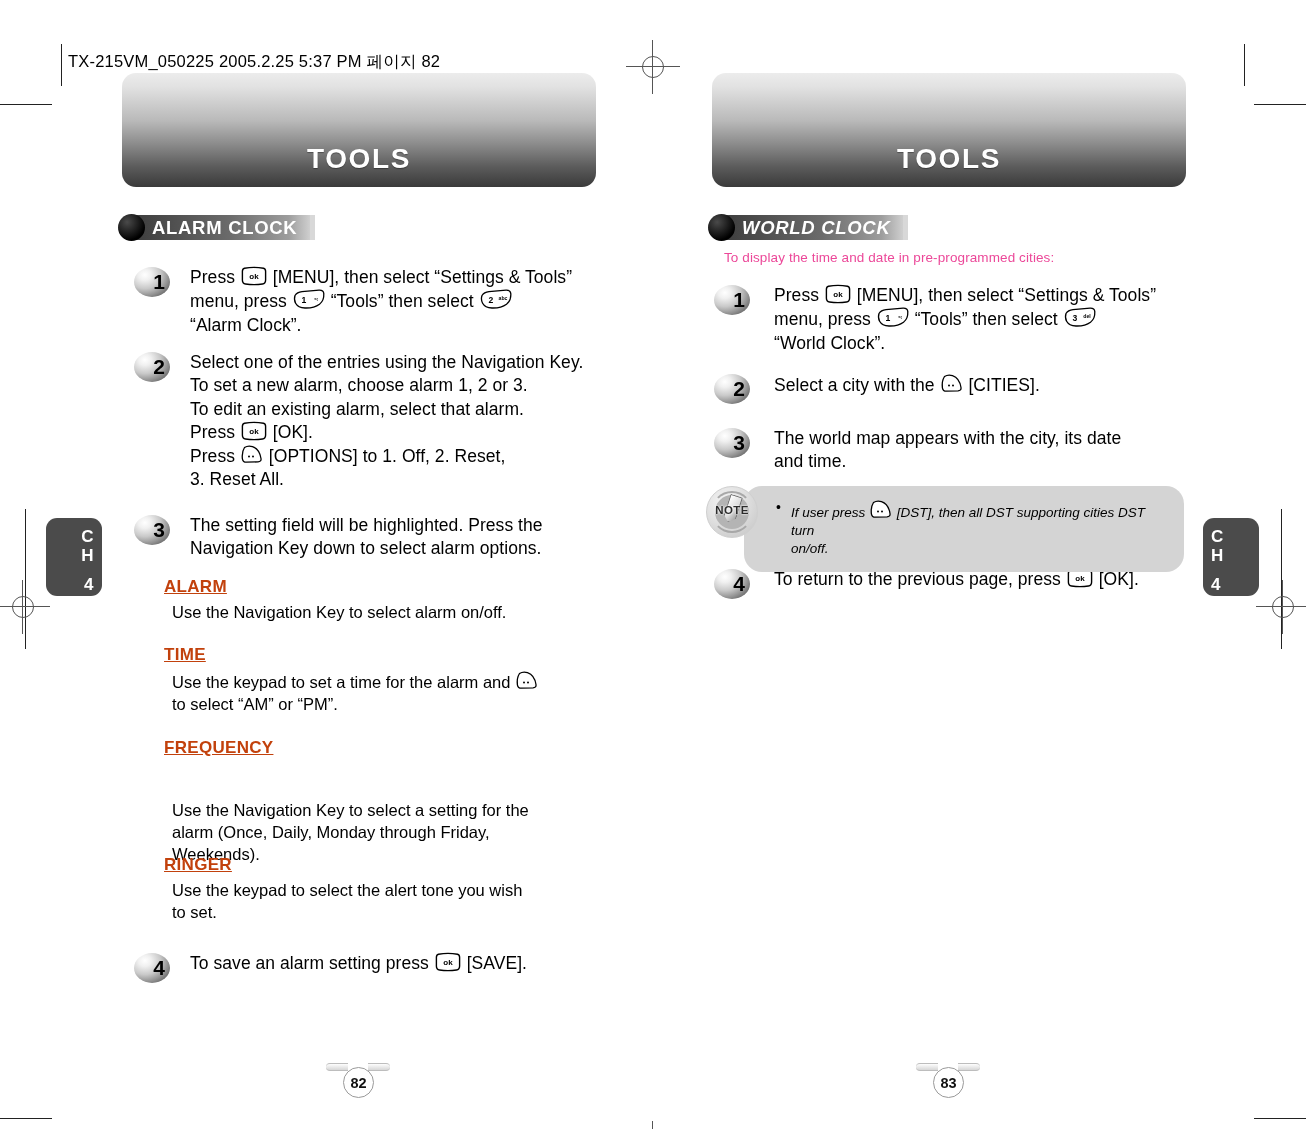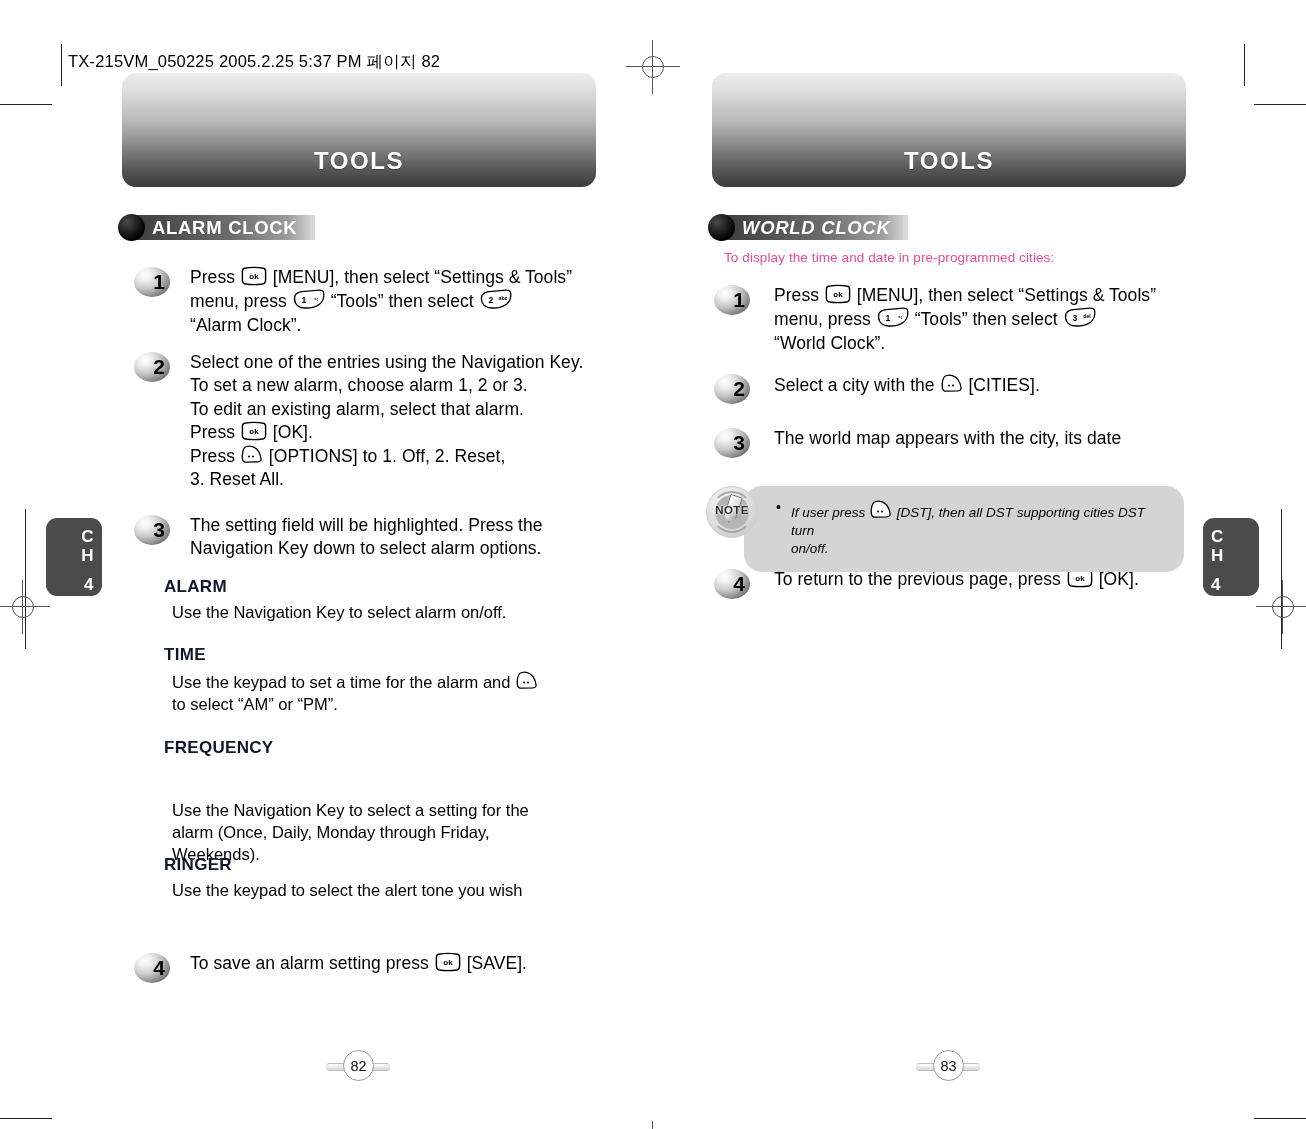--- a/index.html
+++ b/index.html
@@ -45,21 +45,21 @@
   .page-col.right { left: 694px; }
 
   .banner {
     position: absolute; top: 29px; left: 18px; width: 474px; height: 114px;
     border-radius: 14px;
     background: linear-gradient(to bottom, #ececec 0%, #e2e2e2 12%, #b9b9b9 42%,
                                 #8c8c8c 62%, #5c5c5c 82%, #3a3a3a 100%);
     display: flex; align-items: flex-end; justify-content: center;
   }
   .banner-title {
-    color: #fff; font-size: 24px; font-weight: 700; letter-spacing: 1.6px;
+    color: #fff; font-size: 28px; font-weight: 700; letter-spacing: 1.6px;
     padding-bottom: 12px; text-shadow: 0 1px 1px rgba(0,0,0,.35);
   }
 
   
   .section-head { position: absolute; left: 14px; display: flex; align-items: center; }
   .sh-dot {
     width: 27px; height: 27px; border-radius: 50%;
     background: radial-gradient(circle at 34% 30%, #4a4a4a 0%, #000 70%);
     position: relative; z-index: 2;
   }
@@ -91,21 +91,21 @@
   .bubble .num {
     position: absolute; left: 13px; top: 1px; width: 24px; height: 28px;
     display: flex; align-items: center; justify-content: center;
     font-size: 21px; font-weight: 700; color: #000; z-index: 3;
   }
   .step-text { font-size: 17.5px; line-height: 1.33; color: #000; letter-spacing: .05px; }
   .step-text .ln { display: block; white-space: nowrap; }
 
   
   .sub-h {
-    position: absolute; font-size: 17px; font-weight: 700; color: #0f172a; letter-spacing: .3px;
+    position: absolute; font-size: 17px; font-weight: 700; color: #c2410c; letter-spacing: .3px; text-decoration: underline;
   }
   .sub-b {
     position: absolute; font-size: 16.5px; line-height: 1.33; color: #000;
   }
   .sub-b .ln { display: block; white-space: nowrap; }
 
   
   .key {
     display: inline-block; vertical-align: -3px; position: relative;
   }
@@ -155,24 +155,24 @@
   
   .pgnum { position: absolute; width: 64px; height: 34px; }
   .pgnum .wingl, .pgnum .wingr {
     position: absolute; top: 13px; width: 22px; height: 8px;
     background: linear-gradient(to bottom, #fefefe, #d7d7d7);
     border-top: 1px solid #bdbdbd; border-bottom: 1px solid #bdbdbd;
   }
   .pgnum .wingl { left: 0; border-radius: 4px 0 0 4px; }
   .pgnum .wingr { right: 0; border-radius: 0 4px 4px 0; }
   .pgnum .circ {
-    position: absolute; left: 17px; top: 0; width: 31px; height: 31px;
+    position: absolute; left: 17px; top: 17px; width: 31px; height: 31px;
     border-radius: 50%; border: 1px solid #9a9a9a; background: #fff;
     display: flex; align-items: center; justify-content: center;
-    font-size: 14.5px; color: #111; z-index: 2;
+    font-size: 14.5px; color: #111; z-index: 2; font-weight: bold;
   }
 </style>
 </head>
 <body>
 
 <div id="page">
 
   <div>
     <div class="crop-v" style="left:61px; top:0; height:42px;"></div>
     <div class="crop-h" style="left:0; top:60px; width:52px;"></div>
@@ -314,20 +314,21 @@
         </div>
         <div class="sub-h" style="left: 60px; top: 694px;">FREQUENCY</div>
         <div class="sub-b" style="left: 68px; top: 756px;">
           <span class="ln"><span>Use the Navigation Key to select a setting for the</span></span>
           <span class="ln"><span>alarm (Once, Daily, Monday through Friday,</span></span>
           <span class="ln"><span>Weekends).</span></span>
         </div>
         <div class="sub-h" style="left: 60px; top: 811px;">RINGER</div>
         <div class="sub-b" style="left: 68px; top: 836px;">
           <span class="ln"><span>Use the keypad to select the alert tone you wish</span></span>
+          <span class="ln"><span>to set.</span></span>
         </div>
       </div>
 
     <div class="pgnum" style="left:222px; top:1006px;">
       <div class="wingl"></div>
         <div class="wingr"></div>
       <div class="circ">82</div>
     </div>
   </div>
 
@@ -380,20 +381,21 @@
                 </svg></span><span> [CITIES].</span></span>
           </div>
         </div>
         <div class="step" style="left: 20px; top: 383px;">
           <div class="bubble">
             <div class="ball"></div>
             <div class="num">3</div>
           </div>
           <div class="step-text" style="margin-left: 22px;">
             <span class="ln"><span>The world map appears with the city, its date</span></span>
+            <span class="ln"><span>and time.</span></span>
           </div>
         </div>
         <div class="step" style="left: 20px; top: 524px;">
           <div class="bubble">
             <div class="ball"></div>
             <div class="num">4</div>
           </div>
           <div class="step-text" style="margin-left: 22px;">
             <span class="ln"><span>To return to the previous page, press </span><span class="key"><svg width="28" height="20" viewBox="0 0 28 20">
                   <path d="M4.5 2.2 Q14 0.6 23.5 2.2 Q25.8 2.8 25.6 6 L25.6 13.5 Q25.8 17.5 22.5 18 Q14 19.3 5.5 18 Q2.2 17.5 2.4 13.5 L2.4 6 Q2.2 2.8 4.5 2.2 Z" fill="#fff" stroke="#000" stroke-width="1.4"></path>

